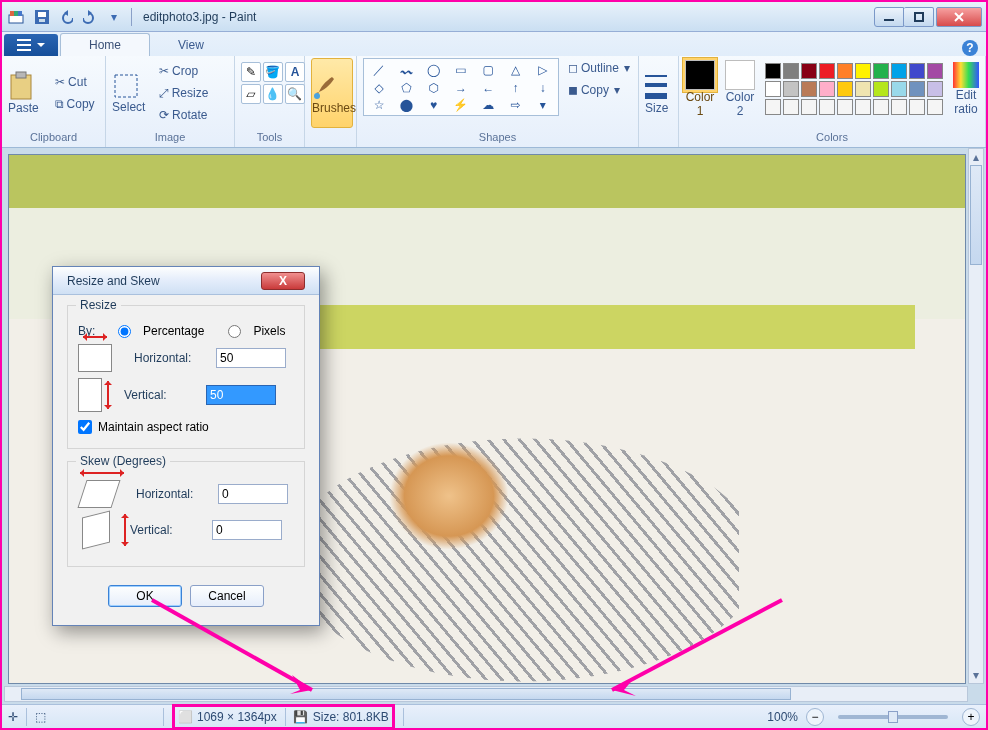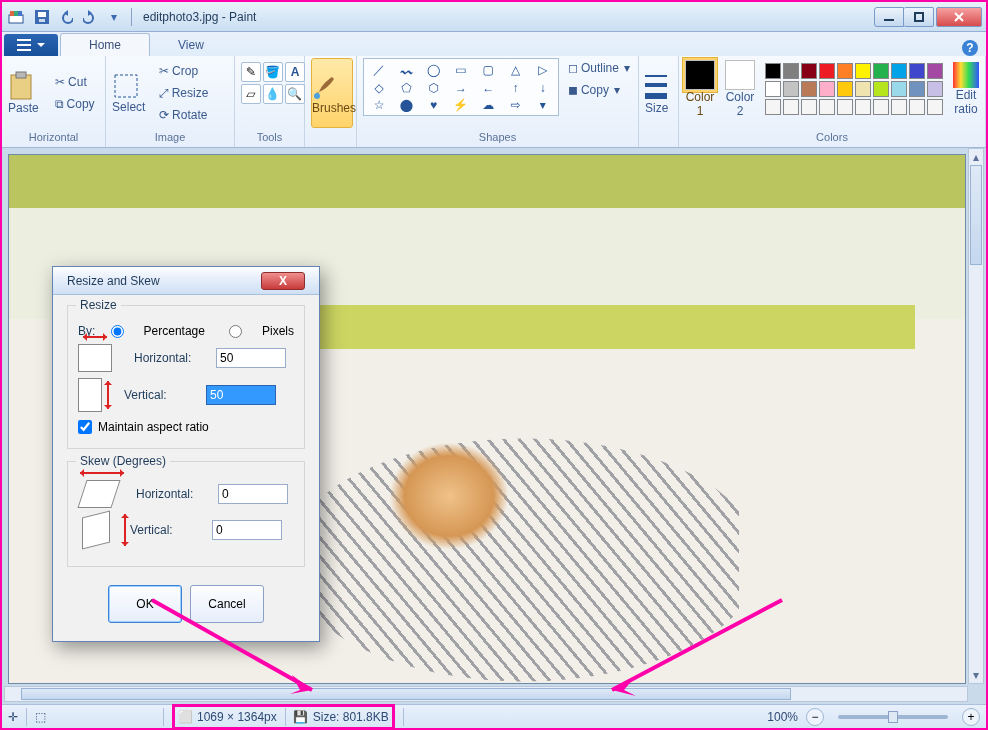--- a/index.html
+++ b/index.html
@@ -82,23 +82,23 @@
 .arrow-h:before,.arrow-h:after{content:"";position:absolute;top:-3px;border:4px solid transparent;}
 .arrow-h:before{left:-4px;border-right-color:#d22}
 .arrow-h:after{right:-4px;border-left-color:#d22}
 .arrow-v{position:absolute;right:-8px;top:2px;bottom:2px;width:2px;background:#d22;}
 .arrow-v:before,.arrow-v:after{content:"";position:absolute;left:-3px;border:4px solid transparent;}
 .arrow-v:before{top:-4px;border-bottom-color:#d22}
 .arrow-v:after{bottom:-4px;border-top-color:#d22}
 .skewbox{width:34px;height:28px;border:1px solid #888;transform:skewX(-18deg);background:#fff;margin-left:4px;margin-right:10px;}
 .chk{display:flex;align-items:center;gap:6px;margin:8px 0 0;}
 .chk input{width:14px;height:14px}
-.radio{display:flex;align-items:center;gap:20px;}
+.radio{display:flex;align-items:center;gap:12px;}
 .dlg-btns{display:flex;justify-content:center;gap:8px;padding:6px 0 12px;}
-.dlg-btns button{width:74px;height:38px;border:1px solid #8aa0c8;background:linear-gradient(#fdfefe,#e6eefb);border-radius:3px;}
+.dlg-btns button{width:74px;height:22px;border:1px solid #8aa0c8;background:linear-gradient(#fdfefe,#e6eefb);border-radius:3px;}
 .dlg-btns button.primary{border:1px solid #3b82d6;box-shadow:0 0 0 1px #9fd0ff inset}
 
 
 .anno-arrow{position:absolute;pointer-events:none;}
 svg.anno path{stroke:#ff00aa;stroke-width:4;fill:none;}
 svg.anno polygon{fill:#ff00aa}
 
 .ic{display:inline-block}
 </style>
 </head>
@@ -185,21 +185,21 @@
         <div class="small-btn">
             <span class="ic">✂</span>
             <span>Cut</span>
           </div>
         <div class="small-btn">
             <span class="ic">⧉</span>
             <span>Copy</span>
           </div>
       </div>
     </div>
-    <div class="label">Horizontal</div>
+    <div class="label">Clipboard</div>
   </div>
 
   <div class="ribbon-group" style="width:134px">
     <div class="grp-row">
       <div class="big-btn">
         <svg width="28" height="28">
             <rect x="3" y="3" width="22" height="22" fill="none" stroke="#265499" stroke-dasharray="3 2"></rect>
           </svg>
         <span style="color:#3a5a8e">Select</span>
       </div>

